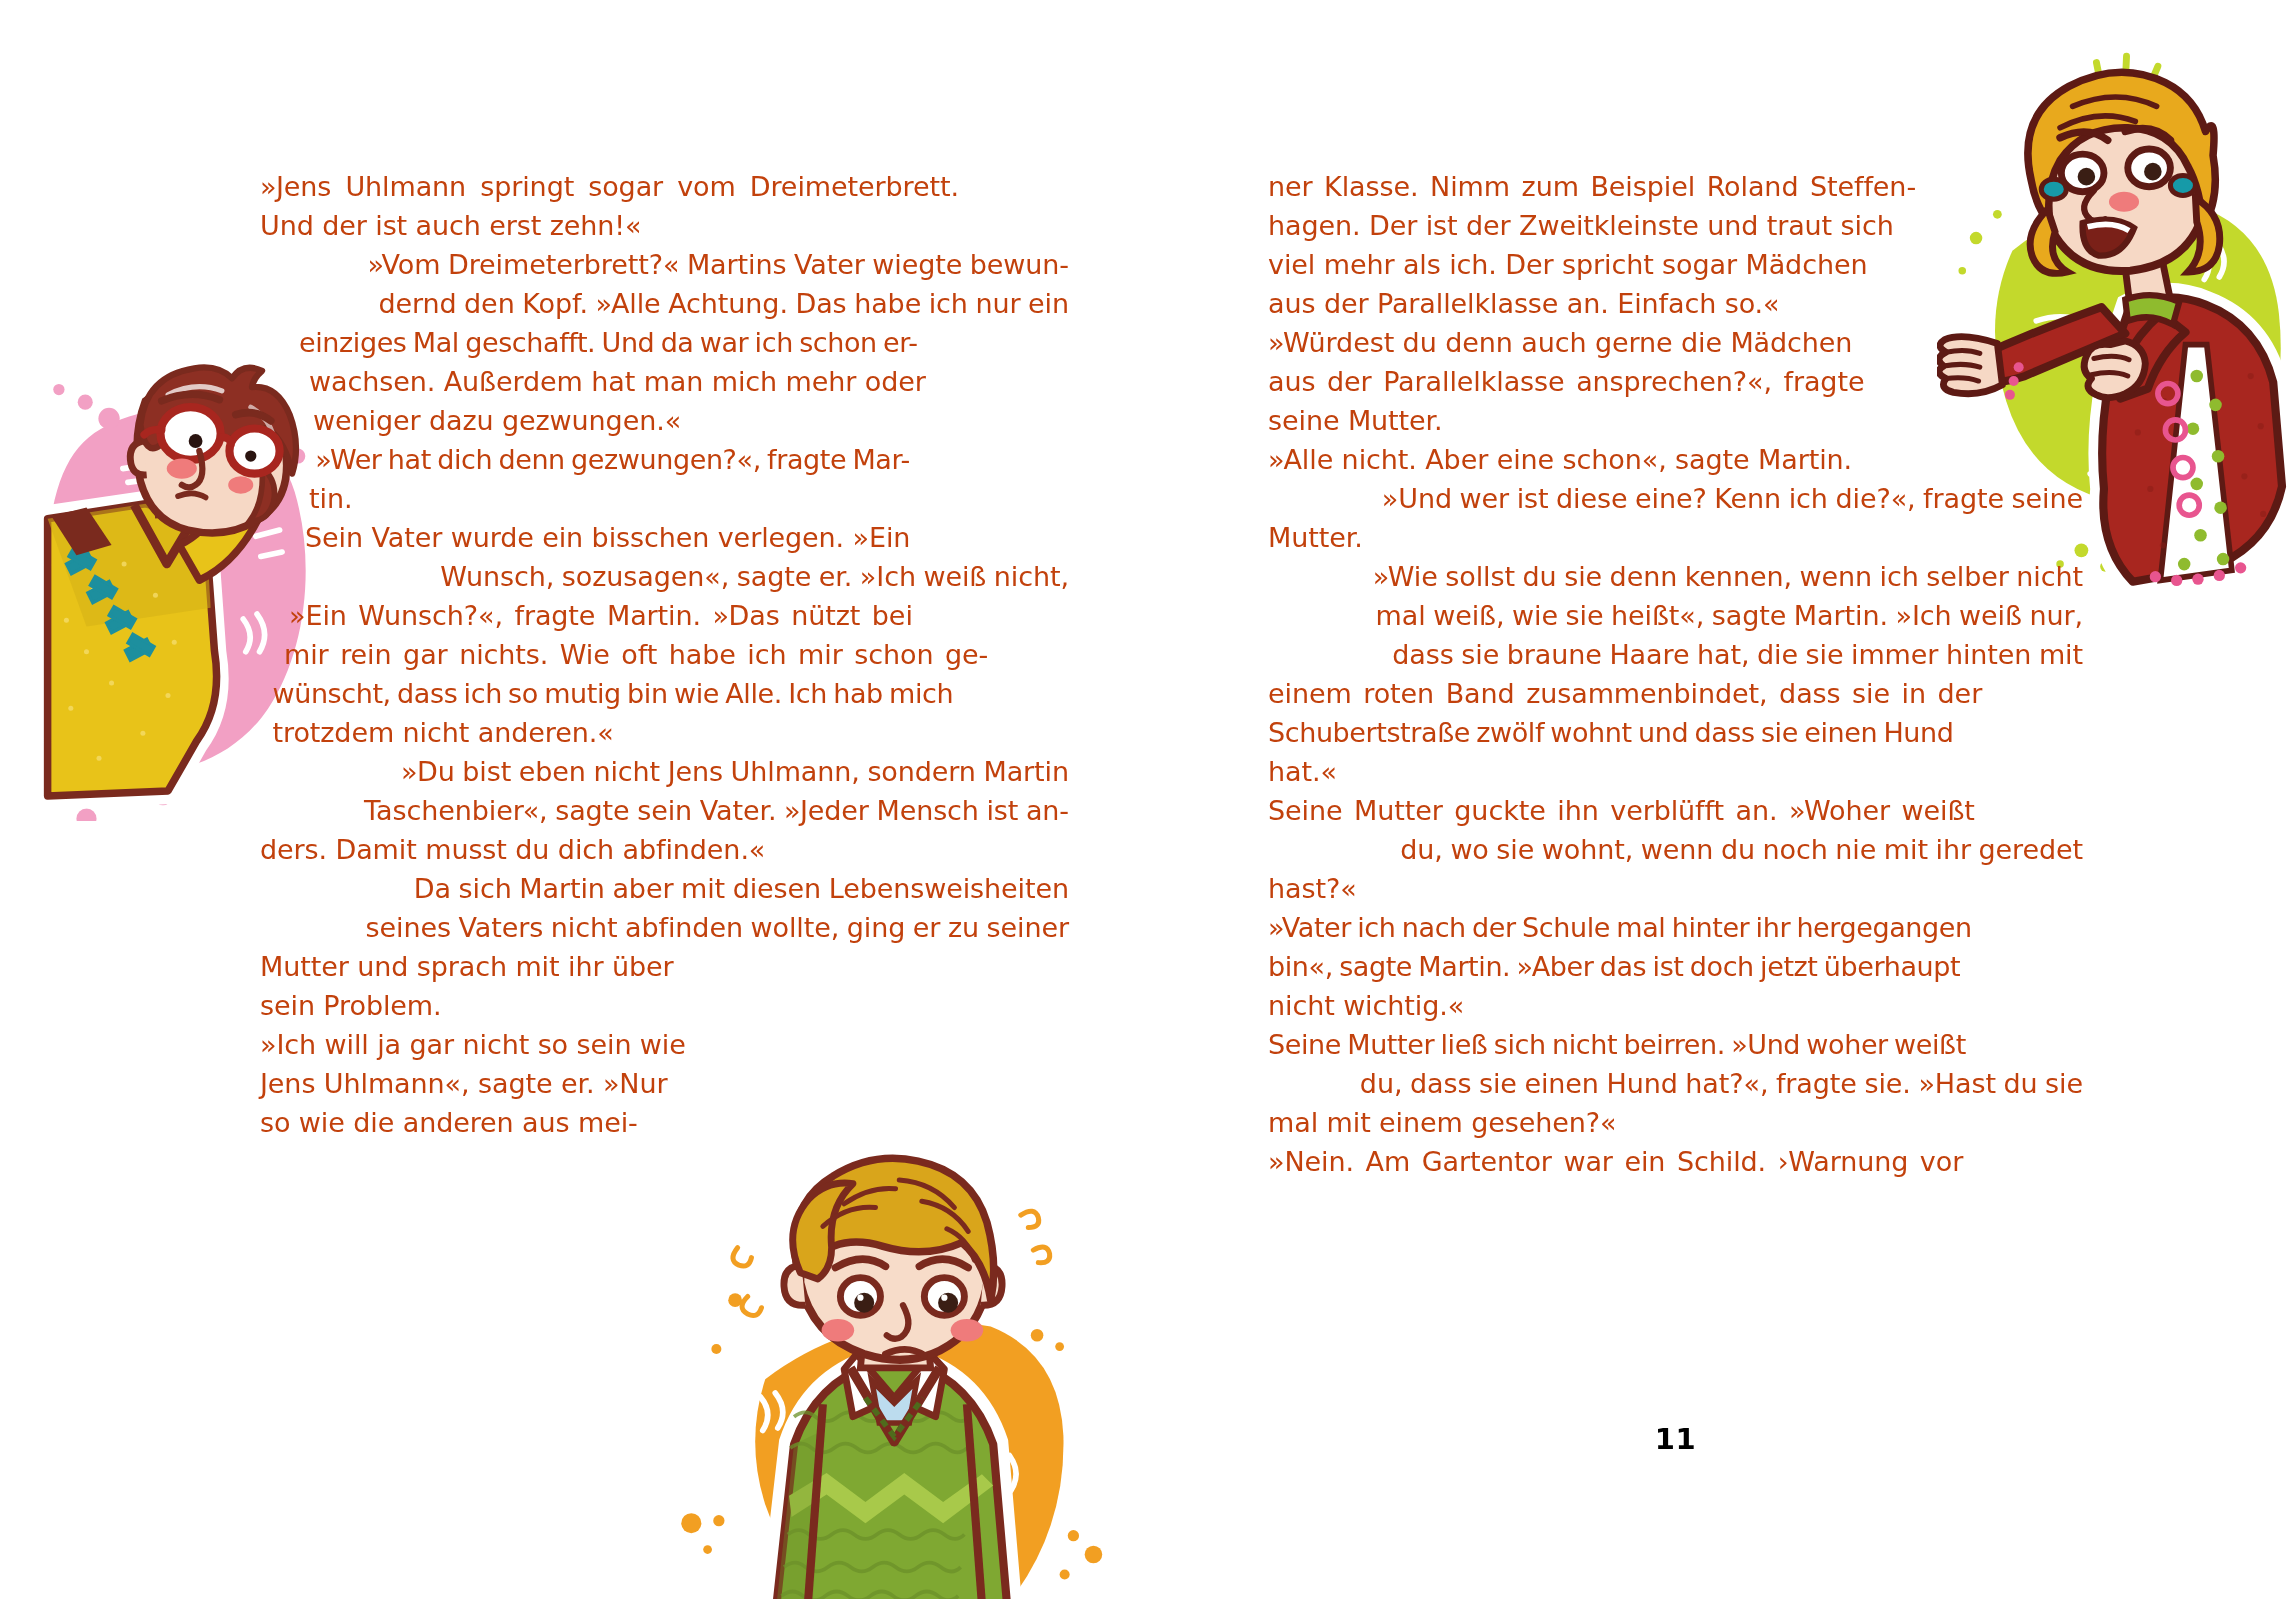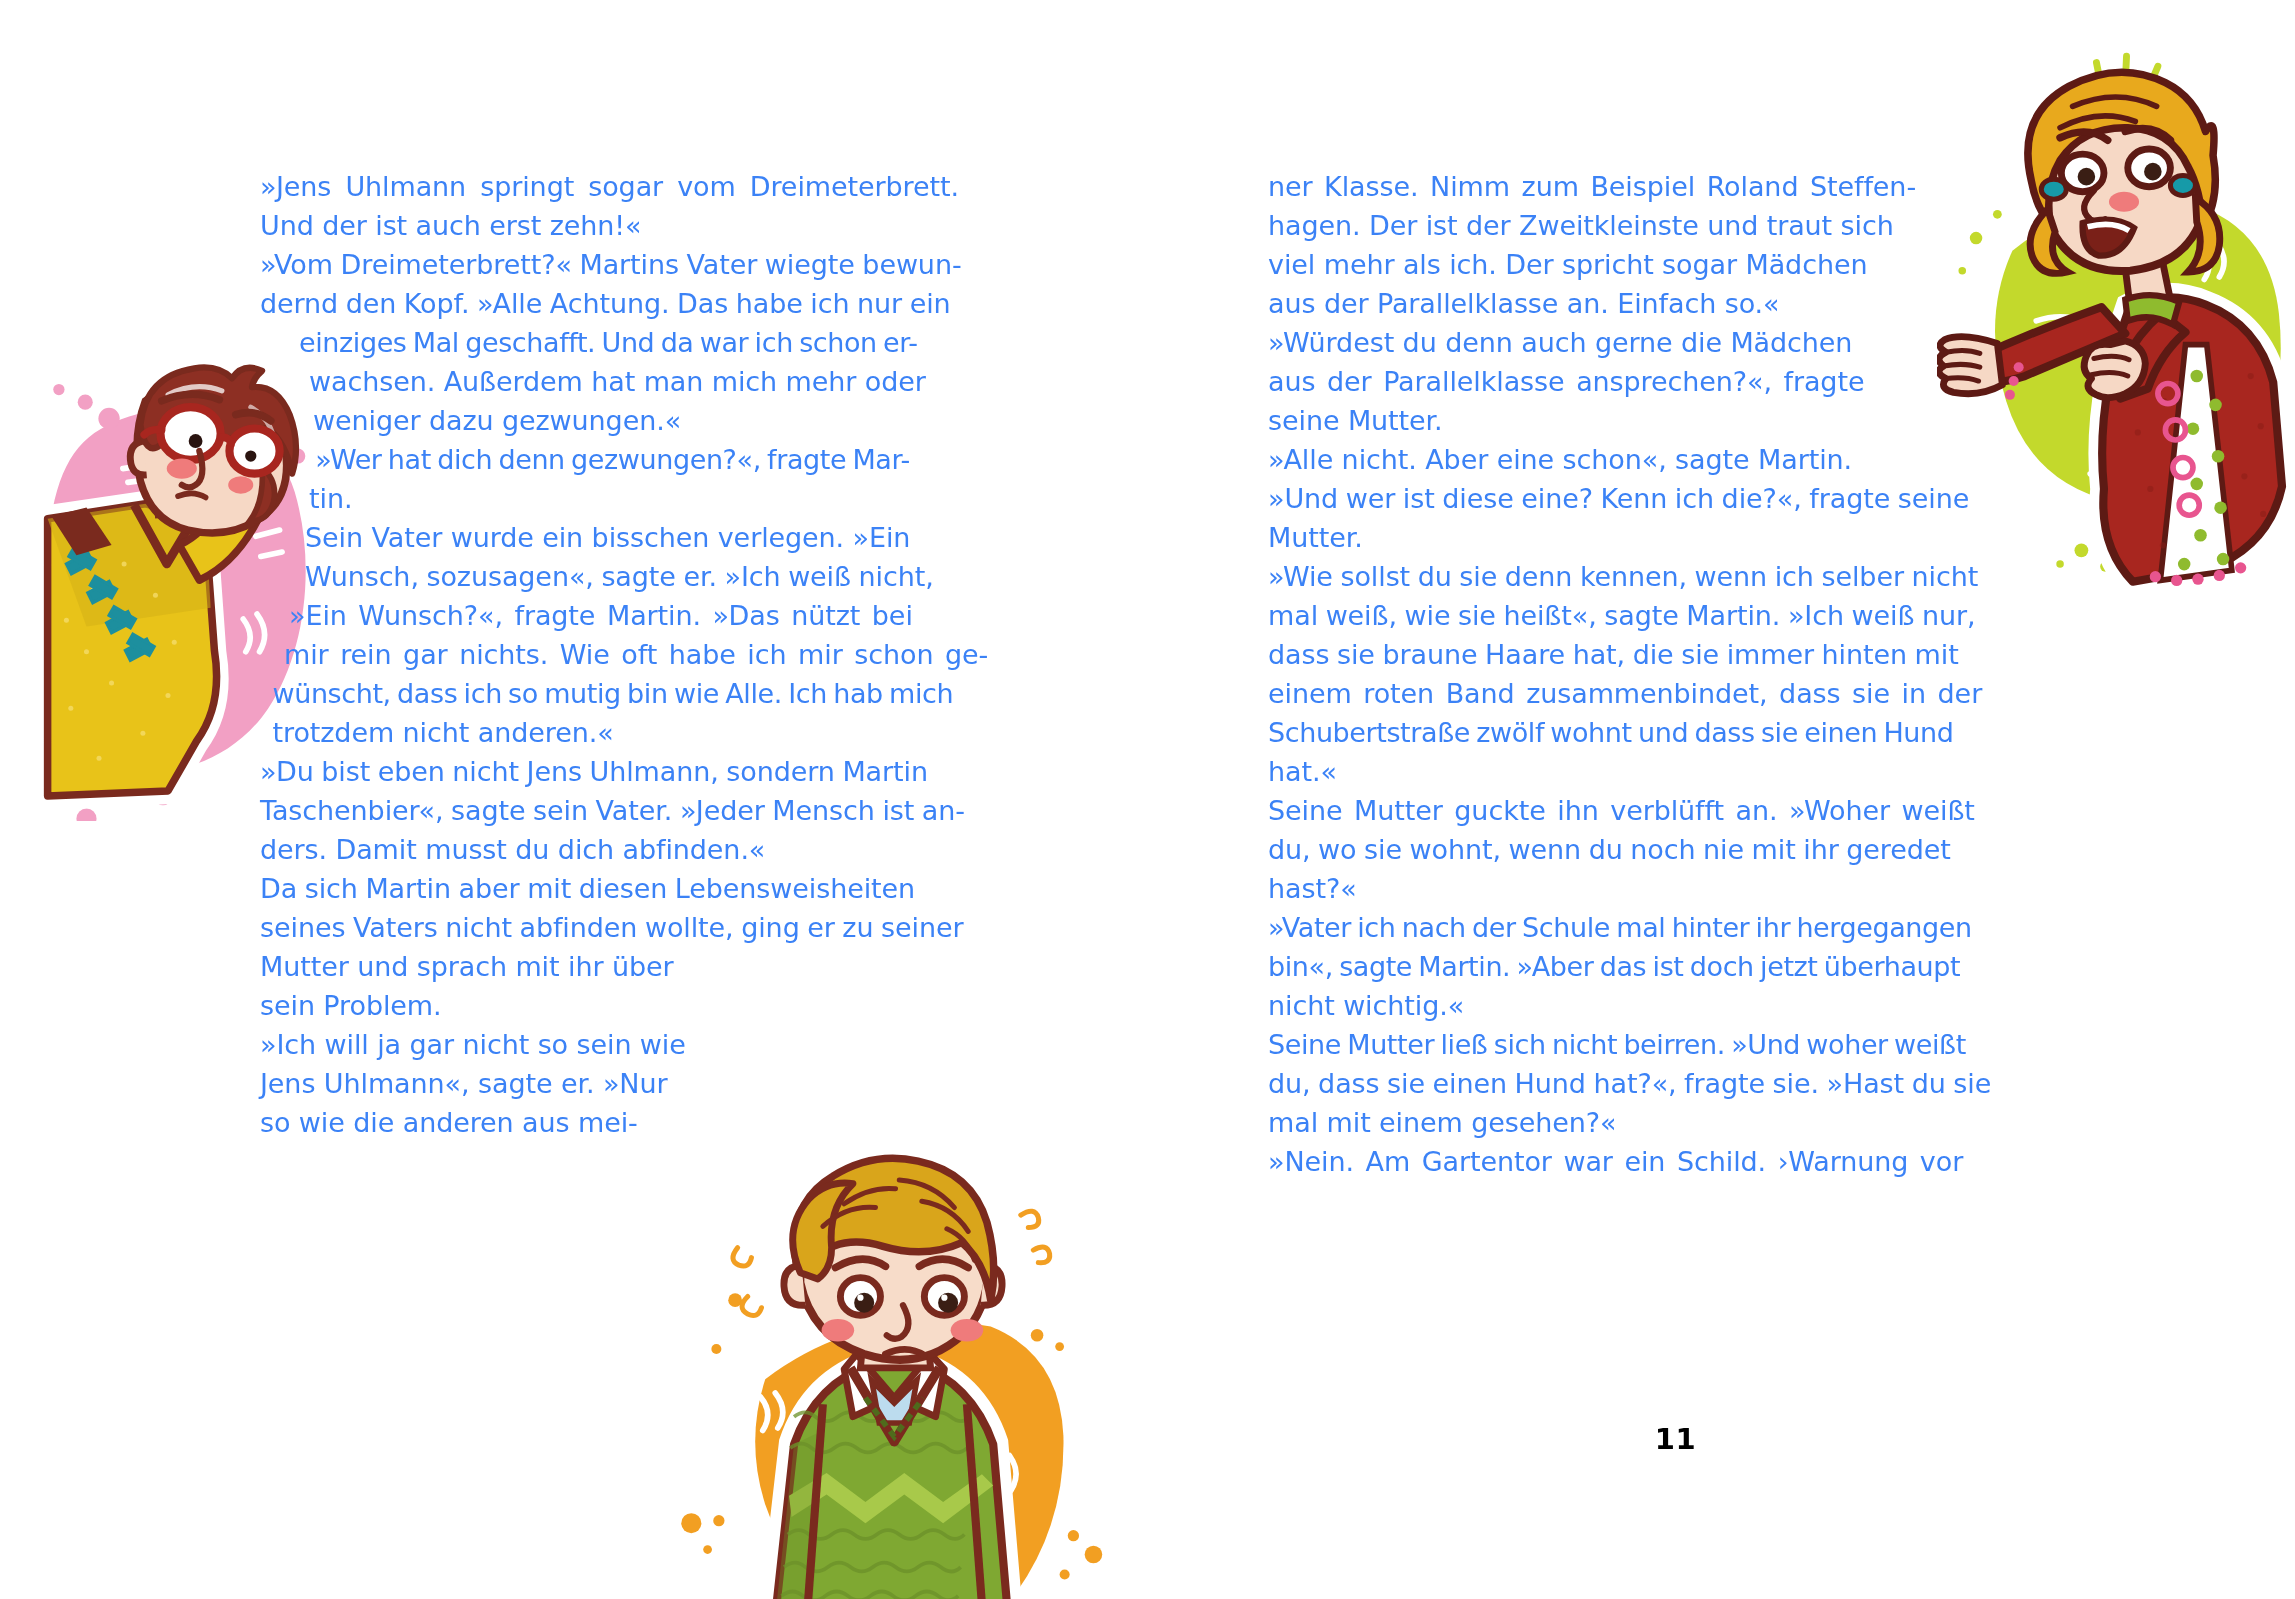--- a/index.html
+++ b/index.html
@@ -14,36 +14,36 @@
     position:absolute;inset:0;
     background:#fff;
   }
 
   
   .column{
     position:absolute;
     font-family:"DejaVu Sans", sans-serif;
     font-size:27px;
     line-height:39px;
-    color:#3b82f6;
+    color:#c2410c;
     letter-spacing:-0.1px;
   }
   #left-column{ left:260px; top:167px; width:809px; }
   #right-column{ left:1268px; top:167px; width:815px; }
 
   .line{
     display:block;
     white-space:pre;
     height:39px;
     line-height:39px;
   }
   
   .line.j1{ word-spacing:5.6px; }
   .line.j2{ word-spacing:3.1px; }
-  .line.tight{ word-spacing:-0.9px; }
+  .line.tight{ word-spacing:-0.9px;text-align:right; }
   .line.vtight{ word-spacing:-1.9px; letter-spacing:-0.4px; }
 
   
   .ind1{ padding-left:39px; }
   .ind2{ padding-left:49px; }
   .ind3{ padding-left:53px; }
   .ind4{ padding-left:45px; }
   .ind5{ padding-left:29px; }
   .ind6{ padding-left:24px; }
   .ind7{ padding-left:12.5px; }

